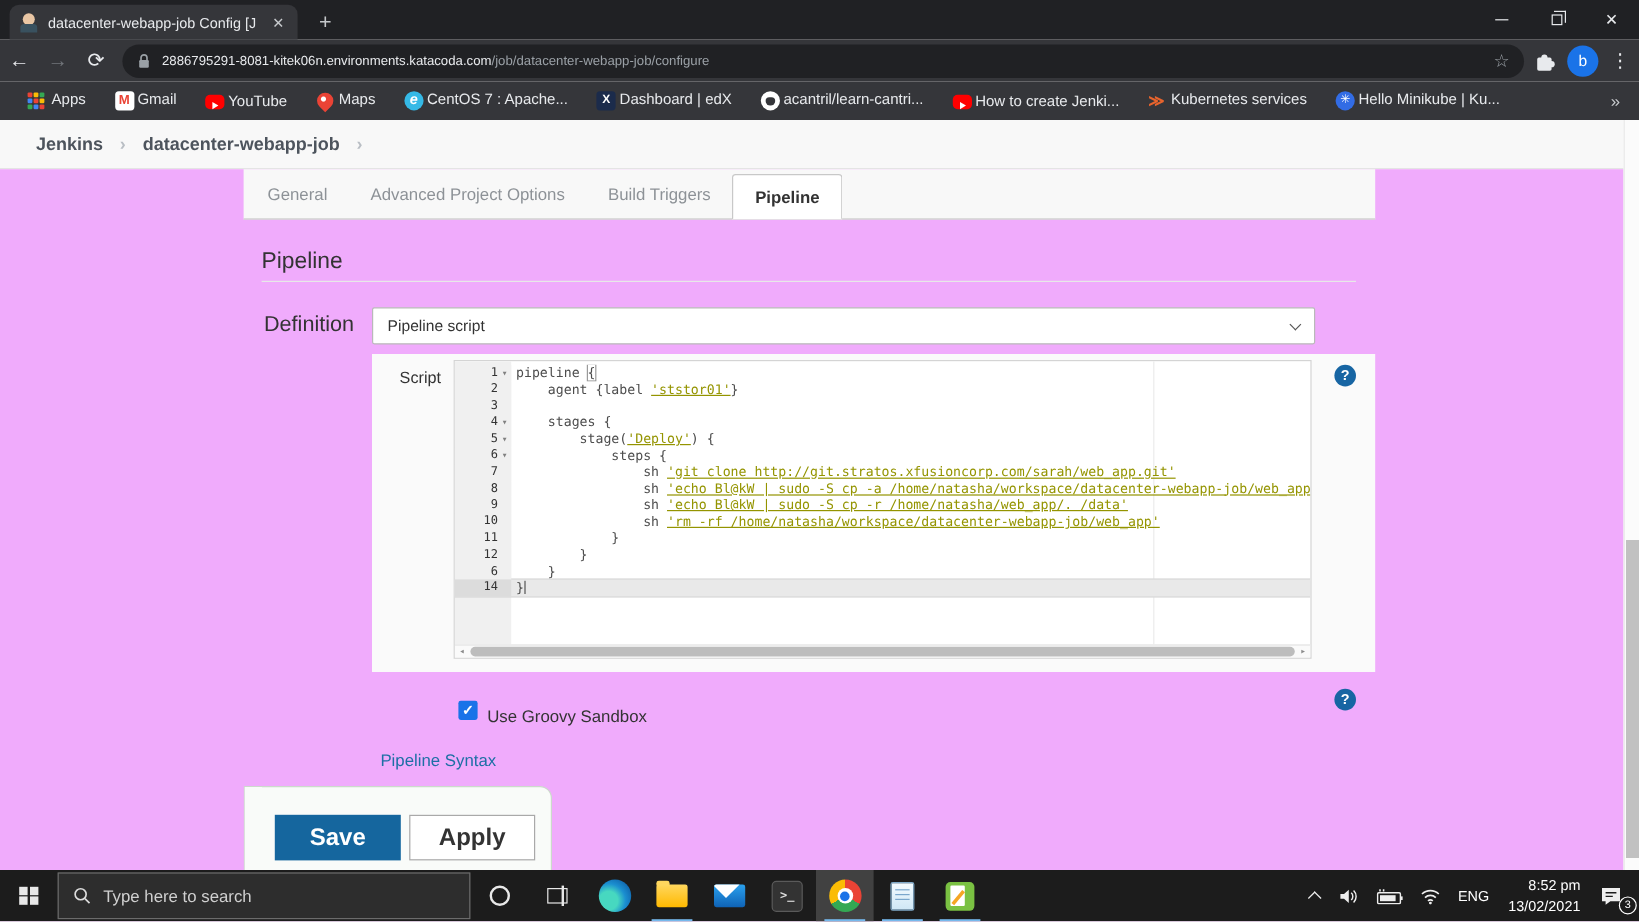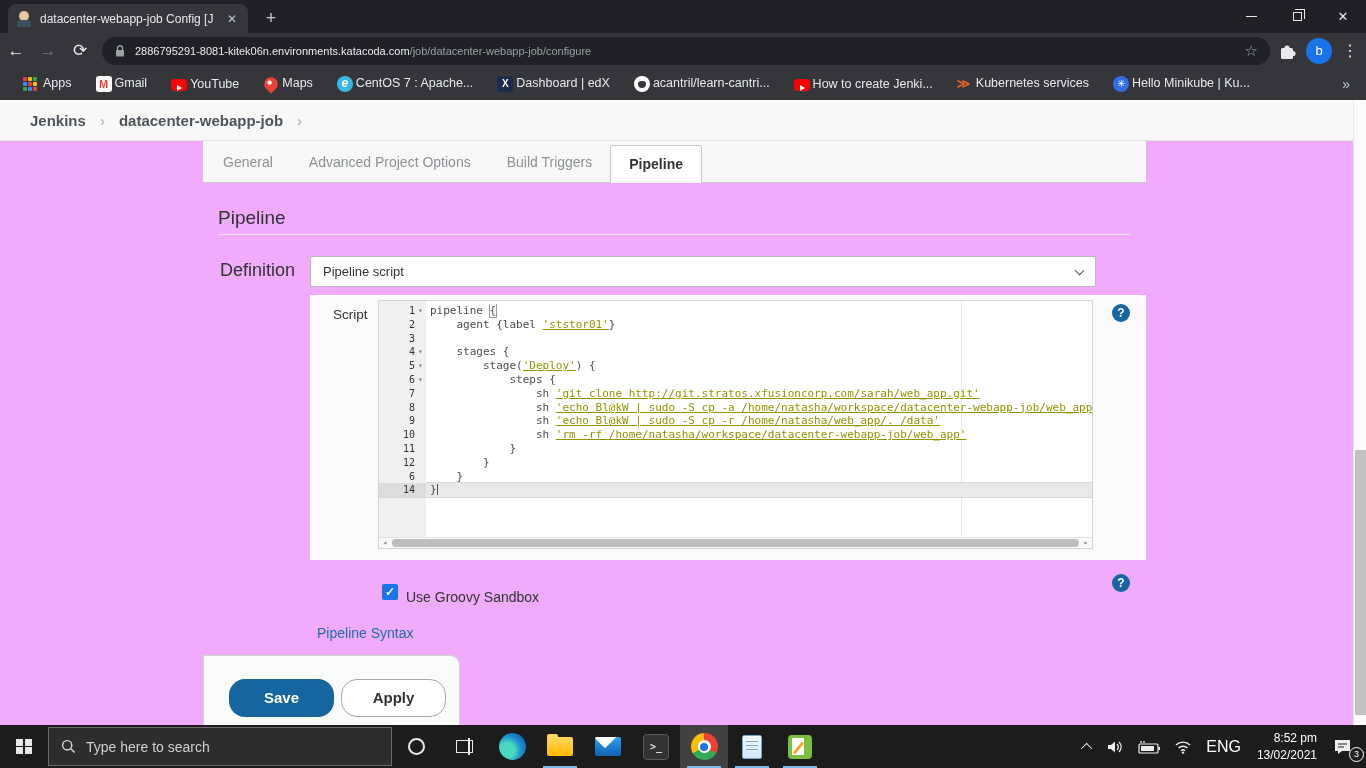--- a/index.html
+++ b/index.html
@@ -90,21 +90,21 @@
 
   .help { position:absolute; width:18px; height:18px; border-radius:50%; background:#1765a3; color:#fff; font-size:12px; font-weight:bold; text-align:center; line-height:18px; }
   .help1 { left:1112px; top:163px; } .help2 { left:1112px; top:433px; }
 
   .sandbox { position:absolute; left:382px; top:438px; display:flex; align-items:center; gap:8px; }
   .cbx { width:16px; height:16px; background:#1a73e8; border-radius:2px; color:#fff; font-size:12px; font-weight:bold; text-align:center; line-height:16px; }
   .sandbox-label { font-size:14px; color:#333;margin-top:10px; }
   .syntax-link { position:absolute; left:317px; top:484px; font-size:14px; color:#1d6fa5; }
 
   .savebar { position:absolute; left:203px; top:514px; width:257px; height:70px; background:#f9fbf9; border:1px solid #ccd9cc; border-bottom:none; border-radius:0 10px 0 0; }
-  .btn { position:absolute; top:23px; width:105px; height:38px; border-radius:16px; font-size:15px; font-weight:bold; text-align:center; line-height:38px; }
+  .btn { position:absolute; top:23px; width:105px; height:38px; border-radius:0; font-size:20px; font-weight:bold; text-align:center; line-height:38px; }
   .btn-save { left:25px; background:#15669e; color:#fff; }
   .btn-apply { left:137px; background:#fff; color:#333; border:1px solid #a9a9a9; line-height:36px; }
 
   .vscroll { position:absolute; right:0; top:100px; width:13px; height:625px; background:#fbfbfb; border-left:1px solid #e8e8e8; }
   .vthumb { position:absolute; left:1px; width:11px; top:350px; height:265px; background:#c1c1c1; }
 
   
   .taskbar { position:absolute; left:0; top:725px; width:1366px; height:43px; background:#1c1c1c; display:flex; align-items:center; }
   .tb-cell { width:48px; height:43px; display:flex; align-items:center; justify-content:center; position:relative; }
   .tb-cell.open:after { content:""; position:absolute; left:7px; right:7px; bottom:0; height:2.5px; background:#76b9ed; }
@@ -127,21 +127,21 @@
   .chrome:after { content:""; position:absolute; left:9.5px; top:9.5px; width:8px; height:8px; border-radius:50%; background:#1a73e8; }
   .notepad { width:20px; height:24px; background:linear-gradient(#f4fbff,#cfe7f5); border:1px solid #7fa9c9; border-radius:2px; position:relative; }
   .notepad:before { content:""; position:absolute; left:3px; top:5px; width:12px; height:1.5px; background:#7aa7cc; box-shadow:0 4px 0 #7aa7cc, 0 8px 0 #7aa7cc; }
   .npp { width:24px; height:24px; background:#7ac142; border-radius:4px; position:relative; }
   .npp:before { content:""; position:absolute; left:4px; top:3px; width:12px; height:17px; background:#fff; border-radius:1px; }
   .npp:after { content:""; position:absolute; left:9px; top:6px; width:3px; height:14px; background:#f5a623; transform:rotate(40deg); }
 
   .tray { margin-left:auto; display:flex; align-items:center; gap:0; height:43px; }
   .tray-item { height:43px; display:flex; align-items:center; justify-content:center; padding:0 7px; color:#eee; }
   .chevup { width:8px; height:8px; border-left:1.5px solid #eee; border-top:1.5px solid #eee; transform:rotate(45deg) translateY(2px); }
-  .tray-text { font-size:16px; color:#fff; }
+  .tray-text { font-size:12px; color:#fff; }
   .clock { font-size:12px; color:#fff; text-align:right; line-height:1.35; padding:0 9px; }
   .notif { position:relative; padding-right:14px; }
   .badge { position:absolute; right:2px; bottom:6px; width:15px; height:15px; border:1px solid #fff; border-radius:50%; background:#1c1c1c; color:#fff; font-size:9px; text-align:center; line-height:13px; }
 </style>
 </head>
 <body>
 
 <div id="page">
 
   <div class="tabbar">

